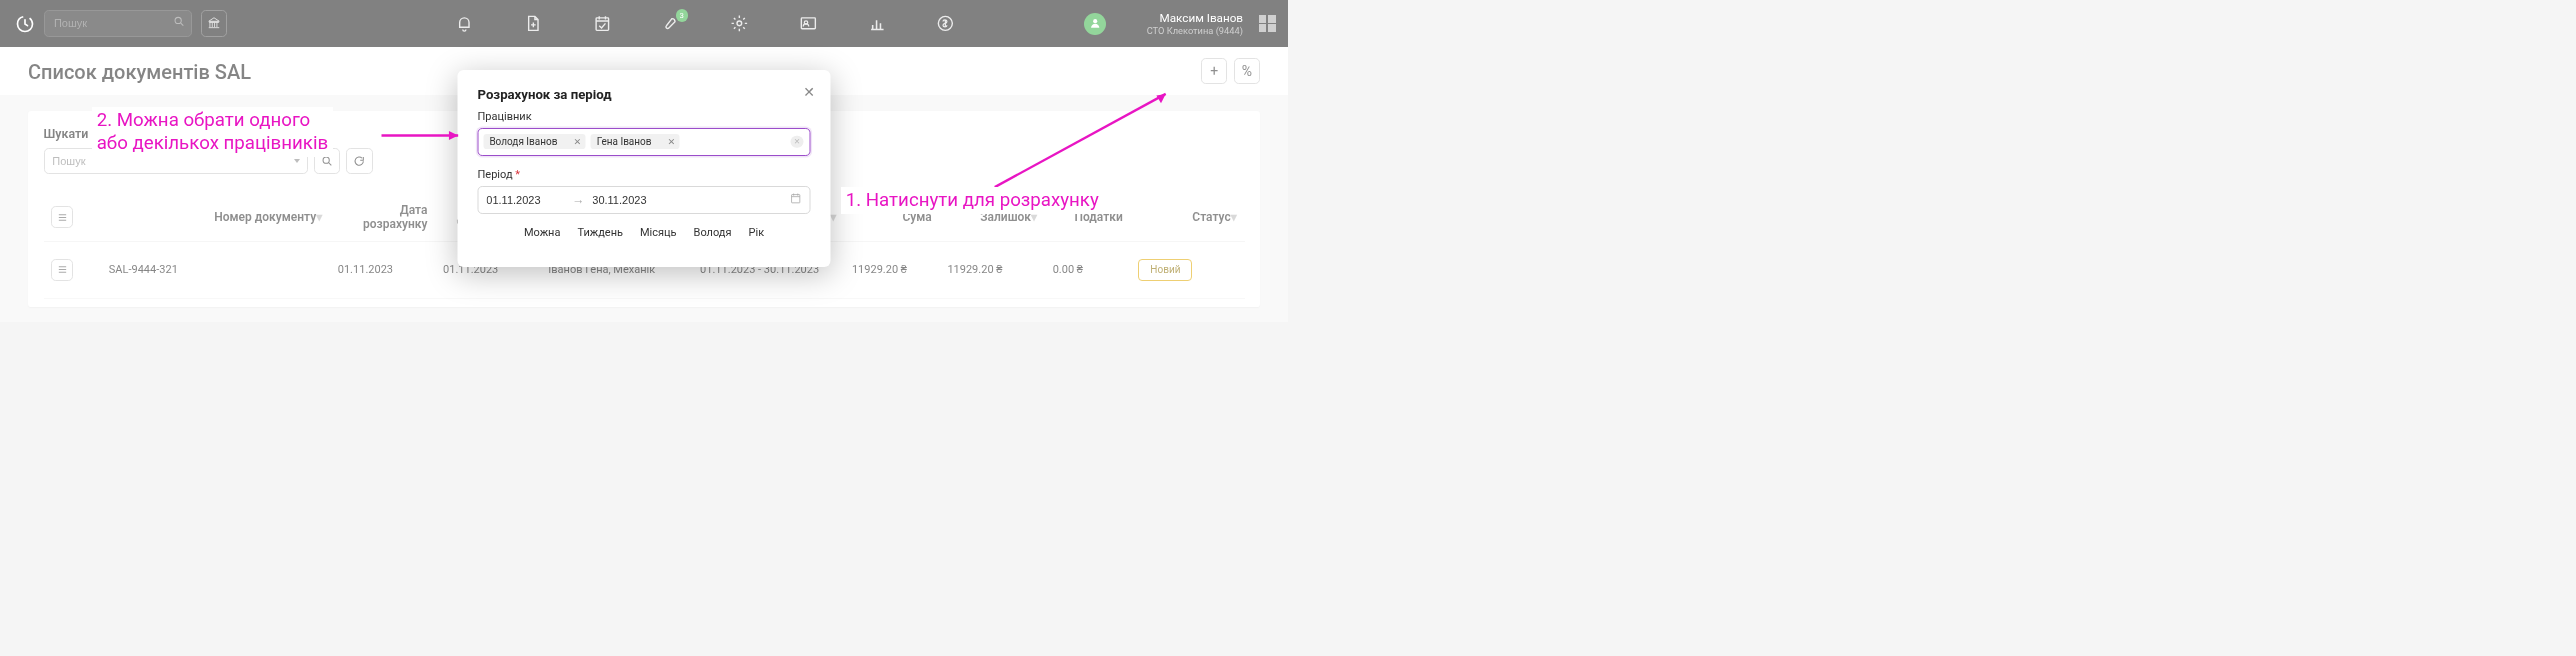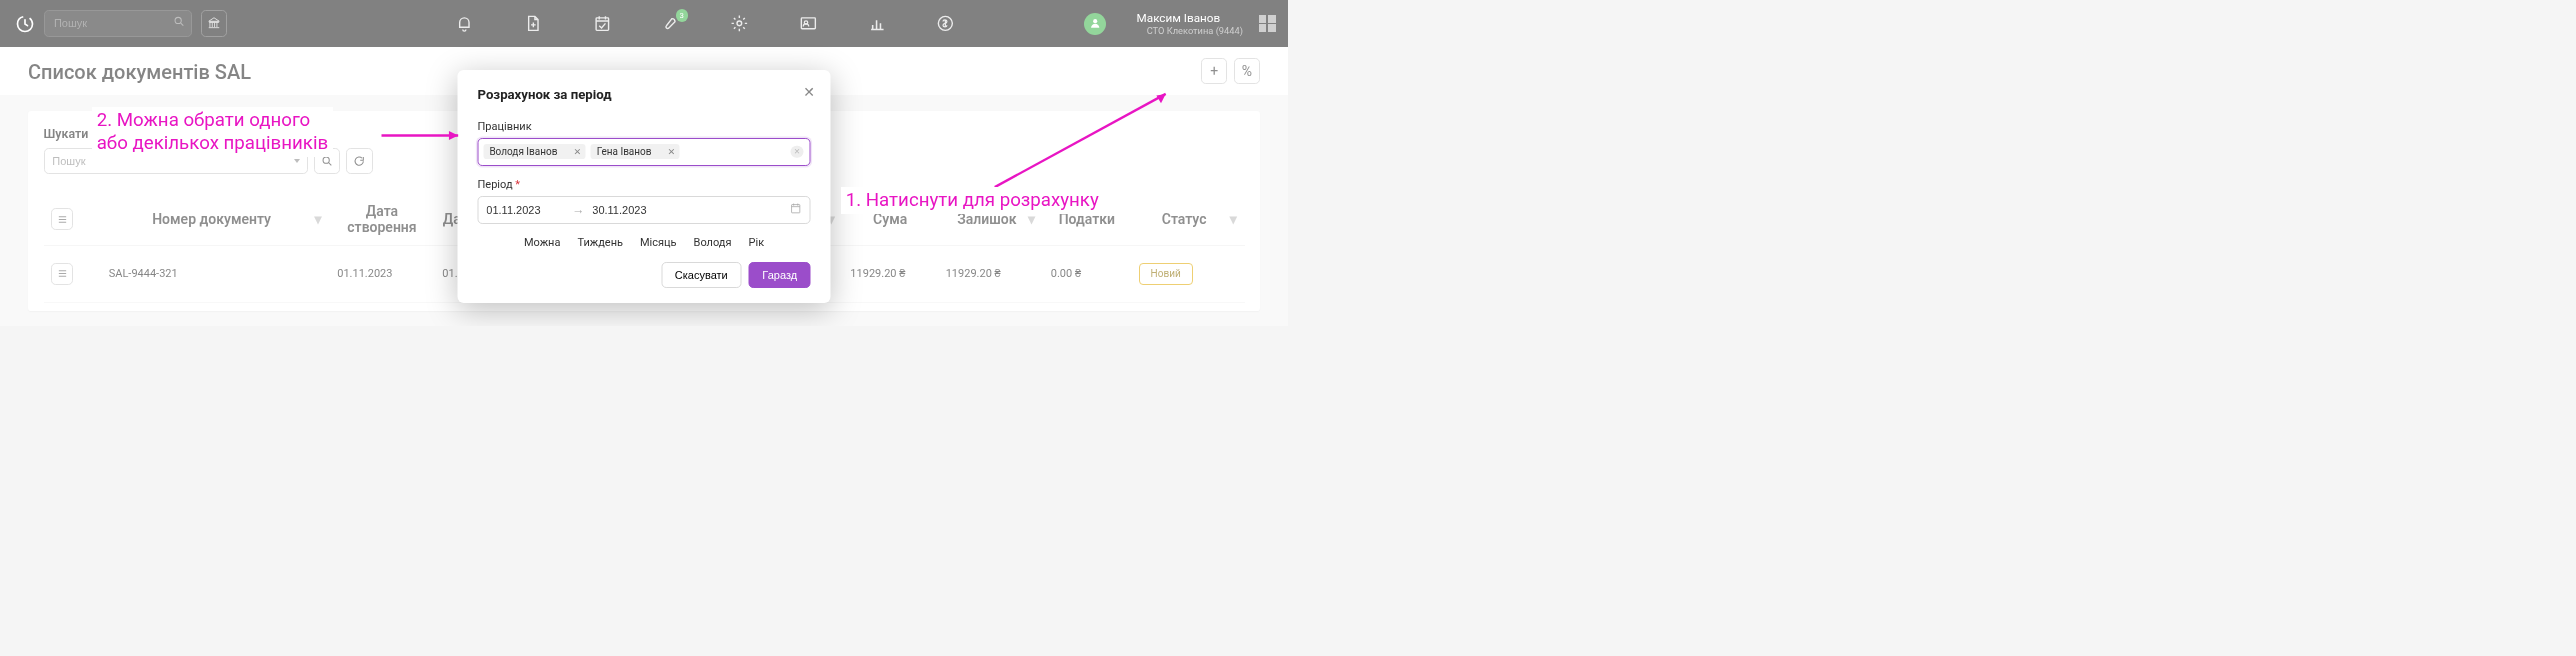--- a/index.html
+++ b/index.html
@@ -11,21 +11,21 @@
   .searchbox { position: relative; width: 148px; }
   .searchbox input { width: 100%; height: 26.4px; border-radius: 4.7px; border: 0.8px solid #444; background: #2a2a2a; color: #ccc; padding: 0 26.4px 0 9.3px; font-size: 11px; }
   .searchbox .si { position: absolute; right: 6.2px; top: 50%; transform: translateY(-50%); color: #888; }
   .topbar .sqbtn { width: 26.4px; height: 26.4px; border: 0.8px solid #555; border-radius: 4.7px; display:flex;align-items:center;justify-content:center; color:#ccc; margin-left:3.1px; }
   .topbar .spacer-left { width: 93px; }
   .topbar .nav-icons { flex: 1; display: flex; align-items: center; justify-content: center; gap: 50px; }
   .topbar .nav-icons .icn { position: relative; color: #ddd; display:flex; }
   .badge { position: absolute; top: -4.7px; right: -7.8px; background: #3bb54a; color: #fff; font-size: 7.8px; width: 12.4px; height: 12.4px; border-radius: 50%; display:flex;align-items:center;justify-content:center; }
   .topbar .user-area { display:flex; align-items:center; gap:7.8px; }
   .avatar { width: 22px; height: 22px; background: #3bb54a; border-radius: 50%; display:flex;align-items:center;justify-content:center; color:#fff; }
-  .user-text { text-align: center; color:#fff; line-height:1.2;}
+  .user-text { text-align: right; color:#fff; line-height:1.2;}
   .user-text .un { font-size: 11.7px; }
   .user-text .org { font-size: 9.3px; color: #aaa; margin-left: 33px; }
   .apps-grid { width: 17px; height: 17px; display:grid; grid-template-columns:1fr 1fr; grid-template-rows:1fr 1fr; gap:1.6px; margin-left:7.8px;}
   .apps-grid span { background:#aaa; }
 
   
   .page-header { display:flex; align-items:flex-end; justify-content:space-between; padding: 11px 28px 11px 28px; background:#fff;}
   .page-header h1 { font-size: 20px; font-weight: 500; color:#222;}
   .page-header .actions { display:flex; gap:6.2px; }
   .sq-outline { width:26.4px; height:26.4px; border:0.8px solid #ccc; border-radius:4.7px; background:#fff; display:flex;align-items:center;justify-content:center; color:#333; font-size:14px;}
@@ -35,31 +35,31 @@
   .panel { background:#fff; border-radius:3.1px; padding: 15.5px 15.5px 7.8px; box-shadow: 0 0.8px 1.6px rgba(0,0,0,0.06);}
   .search-row label { display:block; font-size:12.4px; font-weight:600; margin-bottom:6.2px; color:#222;}
   .search-row .controls { display:flex; gap:6.2px; align-items:center; }
   .search-row select.sp { width: 264px; height:26.4px; border:0.8px solid #ccc; border-radius:4.7px; padding:0 7.8px; color:#888; font-size:11px; background:#fff; appearance:none;}
   .selwrap { position:relative; }
   .selwrap::after { content:""; position:absolute; right:7.8px; top:11px; border-left:3.9px solid transparent;border-right:3.9px solid transparent;border-top:4.7px solid #888;}
 
   
   .table-wrap { margin-top: 20px; }
   table { width:100%; border-collapse: collapse; }
-  thead th { text-align:center; font-weight:600; font-size:14px; color:#333; padding:9.3px 7.8px; border-bottom:0.8px solid #eee; position:relative;}
+  thead th { text-align:right; font-weight:600; font-size:12px; color:#333; padding:9.3px 7.8px; border-bottom:0.8px solid #eee; position:relative;}
   thead th .filter-icn { color:#bbb; float:right; }
   tbody td { padding: 17px 7.8px; font-size:11px; color:#222; border-bottom:0.8px solid #f3f3f3;}
   .burger { width:22px;height:22px;border:0.8px solid #ccc;border-radius:4.7px;display:flex;align-items:center;justify-content:center;color:#555;}
   .status-badge { border:0.8px solid #e0a800; color:#8a6d00; padding:4.7px 11px; border-radius:4px; font-size:10px; display:inline-block;}
 
   
   .mask { position:absolute; inset:0; background:rgba(255,255,255,0.45); z-index:10;}
   .modal { position:absolute; z-index:20; left:50%; top:70px; transform:translateX(-50%); width:373px; background:#fff; border-radius:6.2px; box-shadow:0 6.2px 31px rgba(0,0,0,0.25); padding: 17px 20px 15.5px;}
   .modal .close { position:absolute; top:14px; right:15.5px; color:#888; font-size:14px;}
-  .modal h2 { font-size:13.2px; font-weight:700; margin-bottom:18px; color:#222;}
+  .modal h2 { font-size:13.2px; font-weight:700; margin-bottom:8px; color:#222;}
   .modal label.fl { display:block; font-size:11px; color:#333; margin-bottom:4.7px;}
   .modal .req { color:#d9363e;}
   .tags-input { border:0.8px solid #9b4dca; border-radius:4.7px; padding:3.9px 23px 3.9px 4.7px; display:flex; gap:4.7px; align-items:center; flex-wrap:wrap; min-height:28px; position:relative; box-shadow:0 0 0 1.6px rgba(155,77,202,0.15);}
   .tags-input .tag { background:#f1f1f1; border-radius:3.1px; padding:2.3px 4.7px 2.3px 6.2px; font-size:10px; color:#333; display:flex;align-items:center; gap:16px;}
   .tags-input .tag .x { color:#888; cursor:pointer; font-size:9.3px;}
   .tags-input .clear-all { position:absolute; right:6.2px; top:50%; transform:translateY(-50%); color:#bbb; background:#eee; width:12.4px;height:12.4px;border-radius:50%;display:flex;align-items:center;justify-content:center;font-size:7.8px;}
   .date-row { display:flex; align-items:center; border:0.8px solid #d9d9d9; border-radius:4.7px; height:28px; padding:0 7.8px; gap:7.8px; position:relative;}
   .date-row input { border:none; outline:none; width:78px; font-size:11px; color:#333;}
   .date-row .arrow { color:#aaa; flex:0 0 auto;}
   .date-row .cal { position:absolute; right:7.8px; color:#aaa;}
@@ -211,21 +211,21 @@
         <thead>
           <tr>
             <th style="width:47px">
                 <div class="burger">
                   <svg width="11" height="11" viewBox="0 0 24 24">
                     <path d="M4 6 H20 M4 12 H20 M4 18 H20" stroke="currentColor" stroke-width="2"></path>
                   </svg>
                 </div>
               </th>
             <th style="width:187px"><span>Номер документу</span><span class="filter-icn">▾</span></th>
-            <th style="width:86px"><span>Дата створення</span></th>
+            <th style="width:86px"><span>Дата розрахунку</span></th>
             <th style="width:86px"><span>Дата початку</span></th>
             <th style="width:124px"><span>Працівник</span></th>
             <th style="width:124px"><span>Період</span><span class="filter-icn">▾</span></th>
             <th style="width:78px"><span>Сума</span></th>
             <th style="width:86px"><span>Залишок</span><span class="filter-icn">▾</span></th>
             <th style="width:70px"><span>Податки</span></th>
             <th style="width:93px"><span>Статус</span><span class="filter-icn">▾</span></th>
           </tr>
         </thead>
         <tbody>
@@ -288,24 +288,20 @@
     </div>
     <div class="presets">
       <span>Можна</span>
       <span>Тиждень</span>
       <span>Місяць</span>
       <span>Володя</span>
       <span>Рік</span>
     </div>
   </div>
 
-  <div class="footer">
-    <button class="btn">Скасувати</button>
-    <button class="btn primary">Гаразд</button>
-  </div>
 </div>
 
 <div class="anno" style="left:841px; top:187px;">1. Натиснути для розрахунку</div>
 <svg class="arrow-svg" style="left:987px; top:86px;" width="202" height="109" viewBox="0 0 260 140">
   <line x1="10" y1="130" x2="230" y2="10"></line>
   <polygon points="230,10 218,12 224,22"></polygon>
 </svg>
 
 <div class="anno" style="left:92px; top:107px; text-align:left;">
   <div>2. Можна обрати одного</div>

